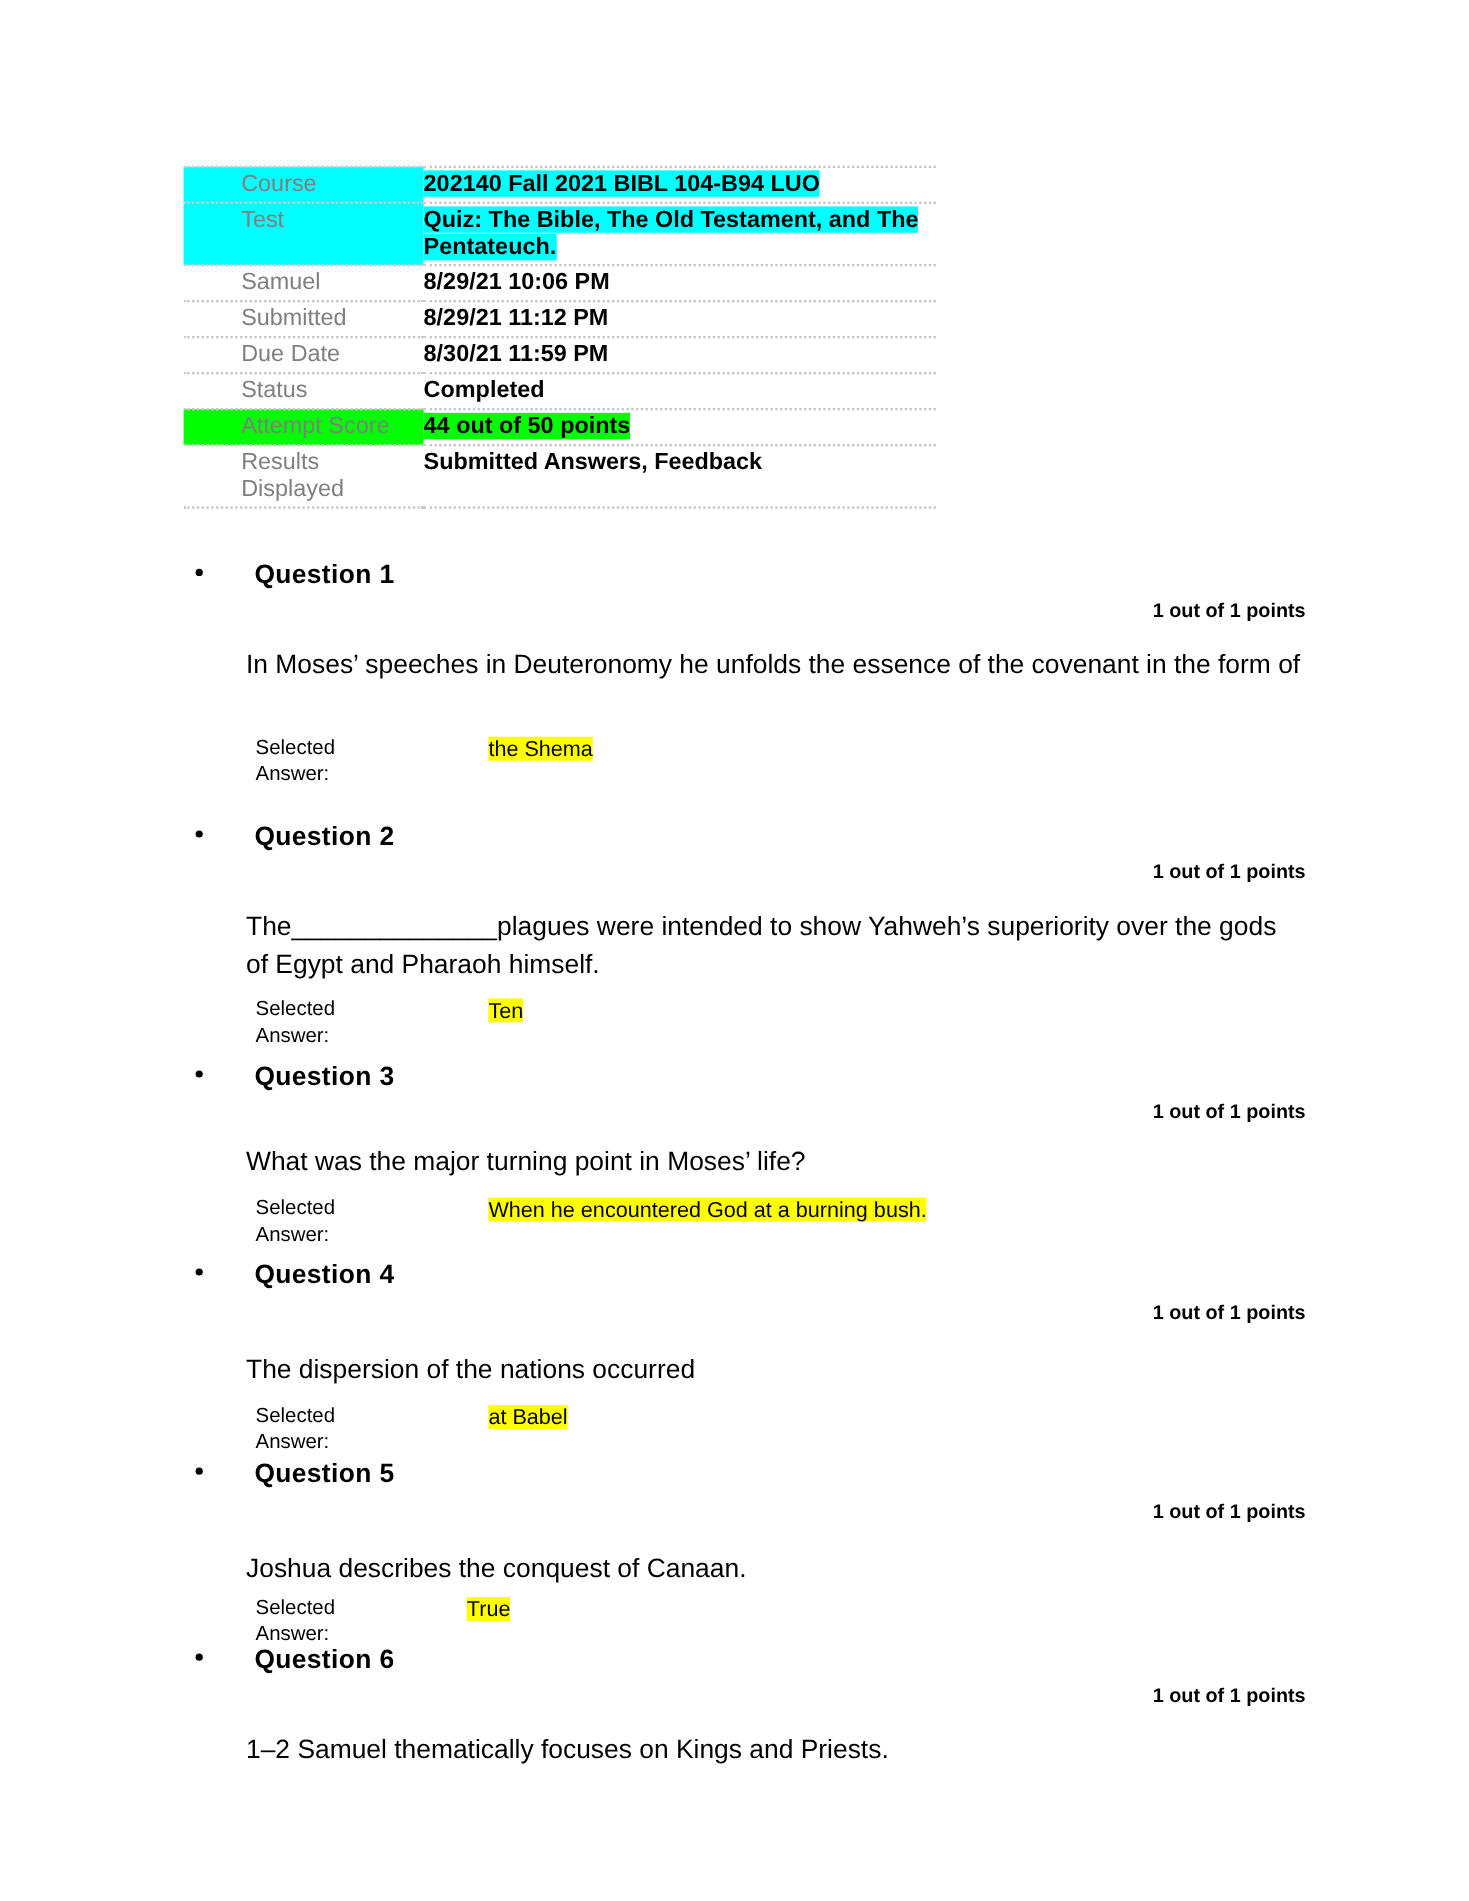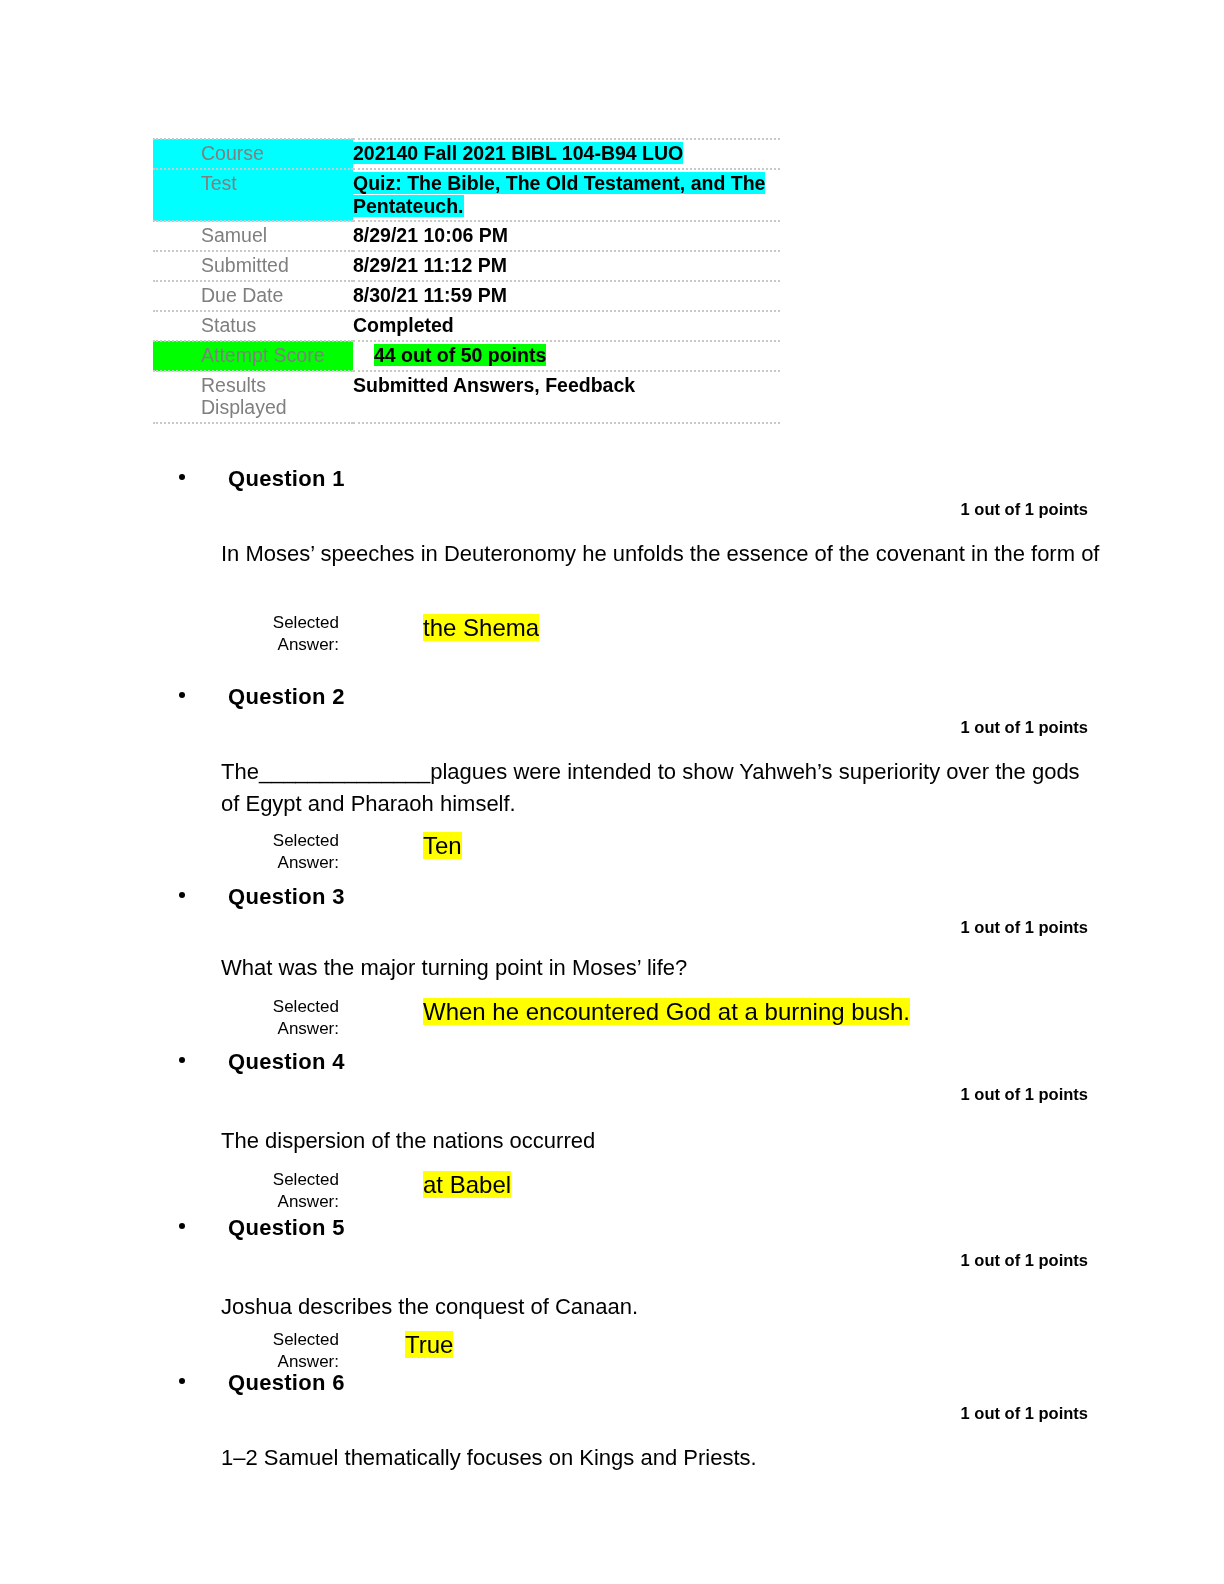--- a/index.html
+++ b/index.html
@@ -49,41 +49,41 @@
     padding-left: 48px;
   }
   .summary td.val {
     color: #000000;
     font-weight: bold;
     padding-left: 0px;
   }
 
   
   .hl-cyan  { background: #00ffff; }
-  .hl-green { background: #00ff00; margin-left: 21px; }
+  .hl-green { background: #00ff00; }
   .hl-yellow{ background: #ffff00; }
 
   .summary tr.row-cyan td.lbl   { background: #00ffff; }
   .summary tr.row-green td.lbl  { background: #00ff00; }
 
   .summary tr.row-cyan td.val span,
   .summary tr.row-green td.val span {
     box-decoration-break: clone;
     -webkit-box-decoration-break: clone;
   }
   .val-course { font-weight: normal; font-size: 20px; }
 
   
   .qlist {
     position: absolute;
     left: 0;
     top: 466px;
     width: 1224px;
   }
-  .qblock { position: relative; margin-left: 16px; }
+  .qblock { position: relative; }
 
   .qhead {
     position: relative;
     height: 30px;
   }
   .bullet {
     position: absolute;
     left: 163px;
     top: 8px;
     width: 6px;
@@ -122,27 +122,26 @@
   }
   .ans-label {
     position: absolute;
     left: 0;
     top: 0;
     width: 110px;
     font-size: 17px;
     line-height: 1.32;
     font-weight: normal;
     color: #000;
-    text-align: right;
   }
   .ans-value {
     position: absolute;
     left: 162px;
     top: 0;
-    font-size: 24px;
+    font-size: 18px;
     line-height: 1.35;
     font-weight: normal;
     padding-left: 32px;
   }
   .ans-value .hl-yellow {
     background: #ffff00;
     box-decoration-break: clone;
     -webkit-box-decoration-break: clone;
   }
   .ans-narrow { width: 38px; }

